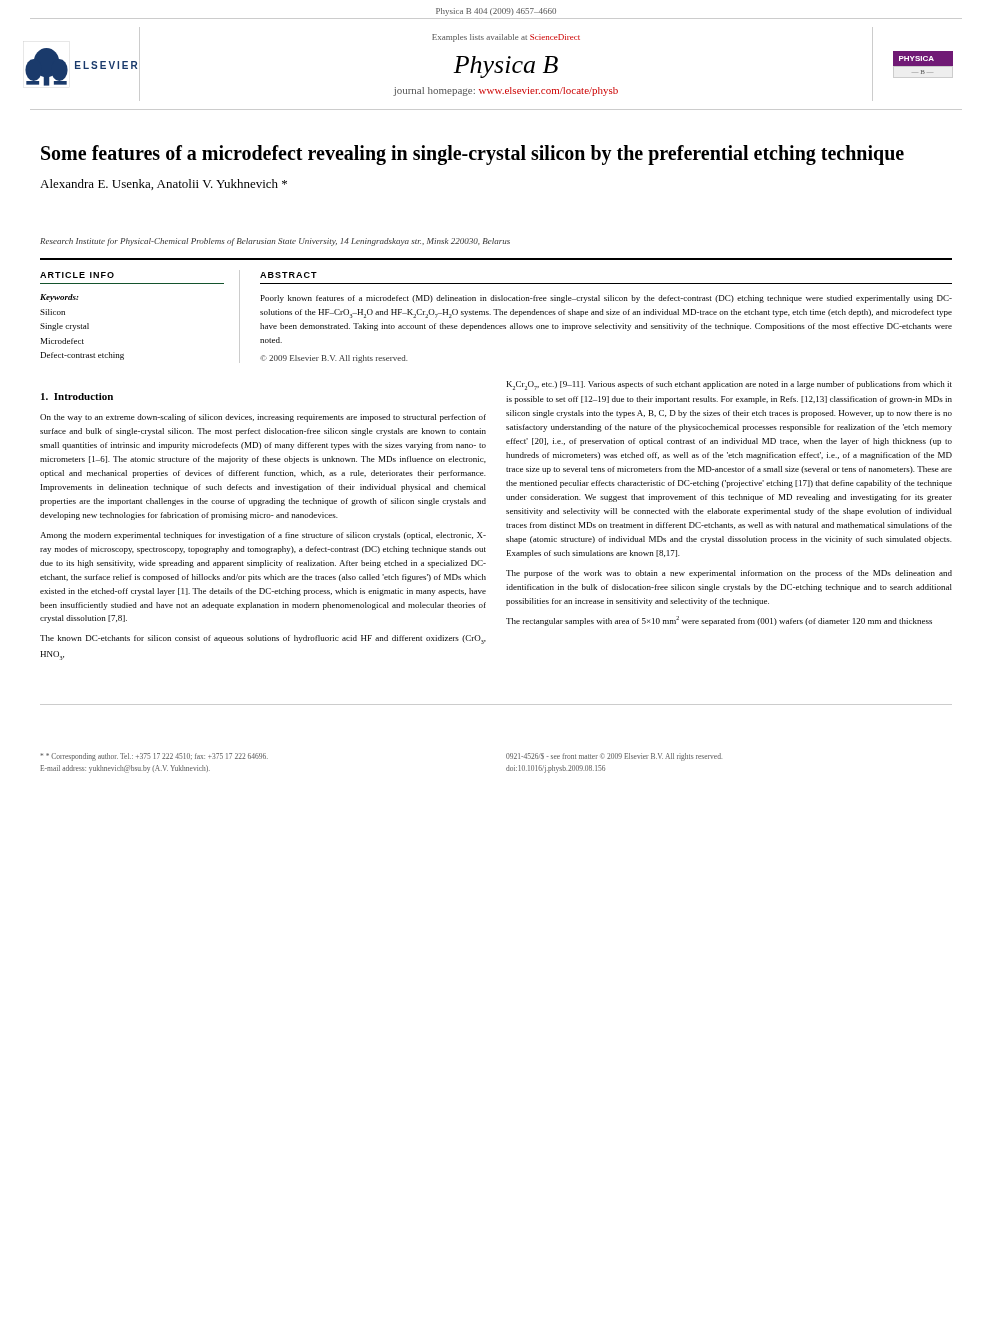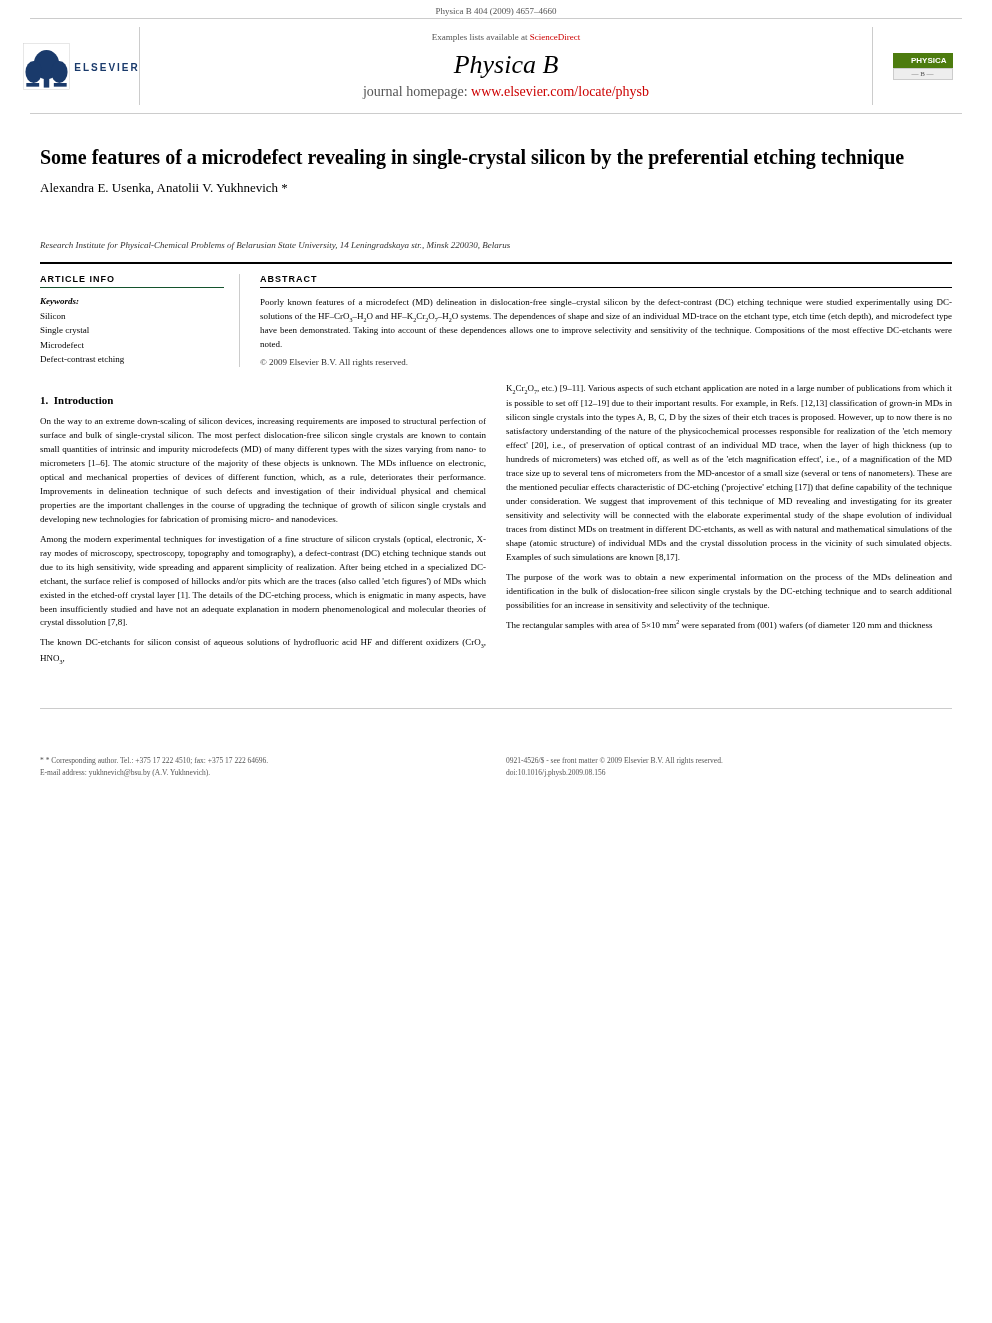--- a/index.html
+++ b/index.html
@@ -78,44 +78,44 @@
 
     .journal-title {
       font-size: 26px;
       font-style: italic;
       font-family: 'Times New Roman', serif;
       color: #000;
       margin: 4px 0;
     }
 
     .journal-homepage {
-      font-size: 14px;
+      font-size: 11px;
       color: #555;
       text-align: center;
     }
     .journal-homepage a { color: #c00; text-decoration: none; }
 
     .journal-header-right {
       width: 90px;
       display: flex;
       flex-direction: column;
       align-items: center;
       justify-content: center;
       border-left: 1px solid #ccc;
       padding-left: 10px;
     }
 
     .physica-badge {
-      background: #4d7c0f;
+      background: #701a75;
       color: #fff;
       font-size: 8px;
       font-weight: bold;
       font-family: Arial, sans-serif;
       padding: 3px 6px;
-      text-align: right;
+      text-align: left;
       width: 60px;
     }
 
     .physica-badge-sub {
       background: #eee;
       font-size: 6px;
       color: #333;
       width: 60px;
       text-align: center;
       padding: 1px 2px;

